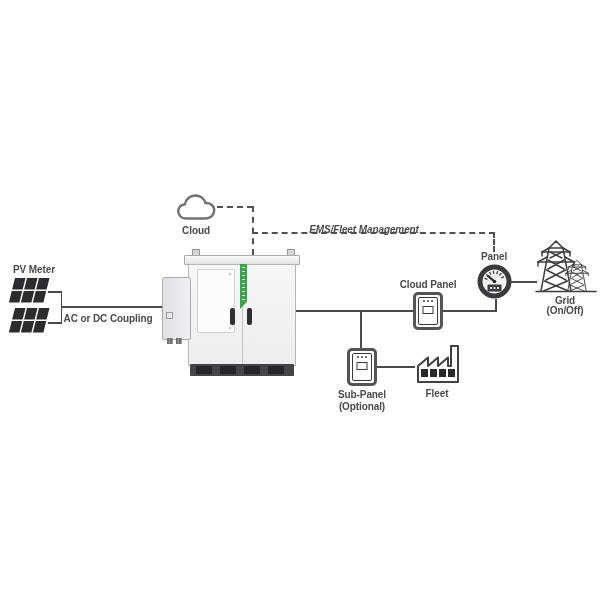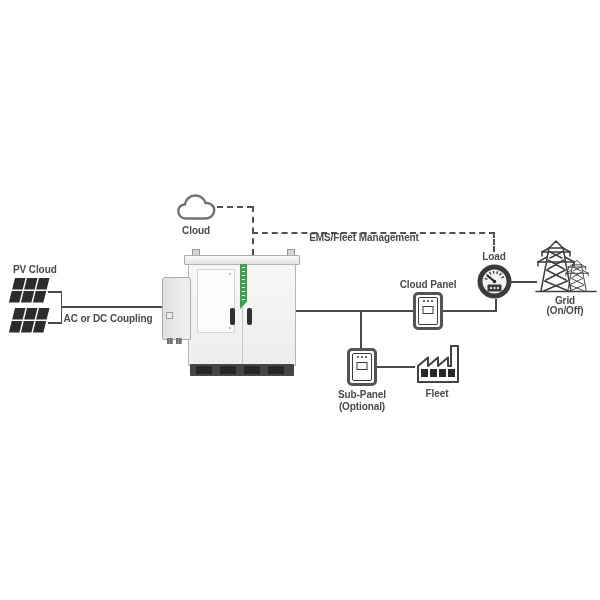--- a/index.html
+++ b/index.html
@@ -45,21 +45,21 @@
   .panel-dots{position:absolute;top:2px;left:0;right:0;display:flex;justify-content:center;gap:2px;}
   .panel-dots i{width:2px;height:2px;background:#3b3b3d;border-radius:50%;}
   .panel-slot{position:absolute;top:8px;left:50%;transform:translateX(-50%);width:9px;height:6px;border:1.5px solid #3b3b3d;}
   svg{position:absolute;overflow:visible;}
 </style>
 </head>
 <body>
 
 <div class="canvas">
 
-  <div class="lbl lbl-left" style="left:13px;top:264px;">PV Cloud</div>
+  <div class="lbl lbl-left" style="left:13px;top:264px;">PV Meter</div>
 
   <svg style="left:6px;top:276px;" width="52" height="64" viewBox="0 0 52 64">
     <g transform="translate(9,2) skewX(-14)" fill="#2c2c2e">
       <rect x="0" y="0" width="10.5" height="11.5"></rect>
         <rect x="12" y="0" width="10.5" height="11.5"></rect>
         <rect x="24" y="0" width="10.5" height="11.5"></rect>
       <rect x="0" y="13" width="10.5" height="11.5"></rect>
         <rect x="12" y="13" width="10.5" height="11.5"></rect>
         <rect x="24" y="13" width="10.5" height="11.5"></rect>
     </g>
@@ -82,21 +82,21 @@
 
   <svg style="left:176px;top:191px;" width="42" height="32" viewBox="0 0 38 29">
     <path d="M9,25 C4.5,25 2,21.5 2,18.2 C2,14.8 4.6,12.3 8,12.3 C8.6,7.4 12.8,4 17.4,4 C21.9,4 25.6,6.9 26.7,11 C30.6,10.6 34.6,13.2 34.6,17.3 C34.6,21.6 31.2,25 26.8,25 Z" fill="#ffffff" stroke="#717275" stroke-width="2.2" stroke-linejoin="round"></path>
   </svg>
   <div class="lbl" style="left:196px;top:225px;">Cloud</div>
 
   <div class="dash-h" style="left:217px;top:206px;width:36px;"></div>
   <div class="dash-v" style="left:252px;top:206px;height:49px;"></div>
   <div class="dash-h" style="left:252px;top:232px;width:243px;"></div>
   <div class="dash-v" style="left:493px;top:232px;height:20px;"></div>
-  <div class="lbl" style="left:364px;top:232px;">EMS/Fleet Management</div>
+  <div class="lbl" style="left:364px;top:224px;font-style:italic;">EMS/Fleet Management</div>
 
   <div class="cab-lug" style="left:192px;top:249px;"></div>
   <div class="cab-lug" style="left:287px;top:249px;"></div>
   <div class="cab-cap"></div>
   <div class="cab-body"></div>
   <div class="cab-divider"></div>
   <div class="cab-panel">
     <div class="dot" style="top:3px;"></div>
     <div class="dot" style="bottom:3px;"></div>
   </div>
@@ -126,21 +126,21 @@
     <div class="panel-inner">
       <div class="panel-dots">
           <i></i>
           <i></i>
           <i></i>
         </div>
       <div class="panel-slot"></div>
     </div>
   </div>
 
-  <div class="lbl" style="left:494px;top:251px;">Load</div>
+  <div class="lbl" style="left:494px;top:251px;">Panel</div>
   <svg style="left:477px;top:264px;" width="35" height="35" viewBox="0 0 35 35">
     <circle cx="17.5" cy="17.5" r="14.5" fill="#f1f1f2" stroke="#3b3b3d" stroke-width="5"></circle>
     <g stroke="#3b3b3d" stroke-width="1.3">
       <line x1="7.6" y1="14.3" x2="10.4" y2="15.3"></line>
       <line x1="9.3" y1="10.6" x2="11.7" y2="12.4"></line>
       <line x1="12.4" y1="8.0" x2="14.0" y2="10.5"></line>
       <line x1="16.3" y1="6.8" x2="16.8" y2="9.7"></line>
       <line x1="20.6" y1="7.2" x2="19.8" y2="10.0"></line>
       <line x1="24.4" y1="9.2" x2="22.4" y2="11.4"></line>
       <line x1="27.0" y1="12.6" x2="24.4" y2="13.9"></line>

